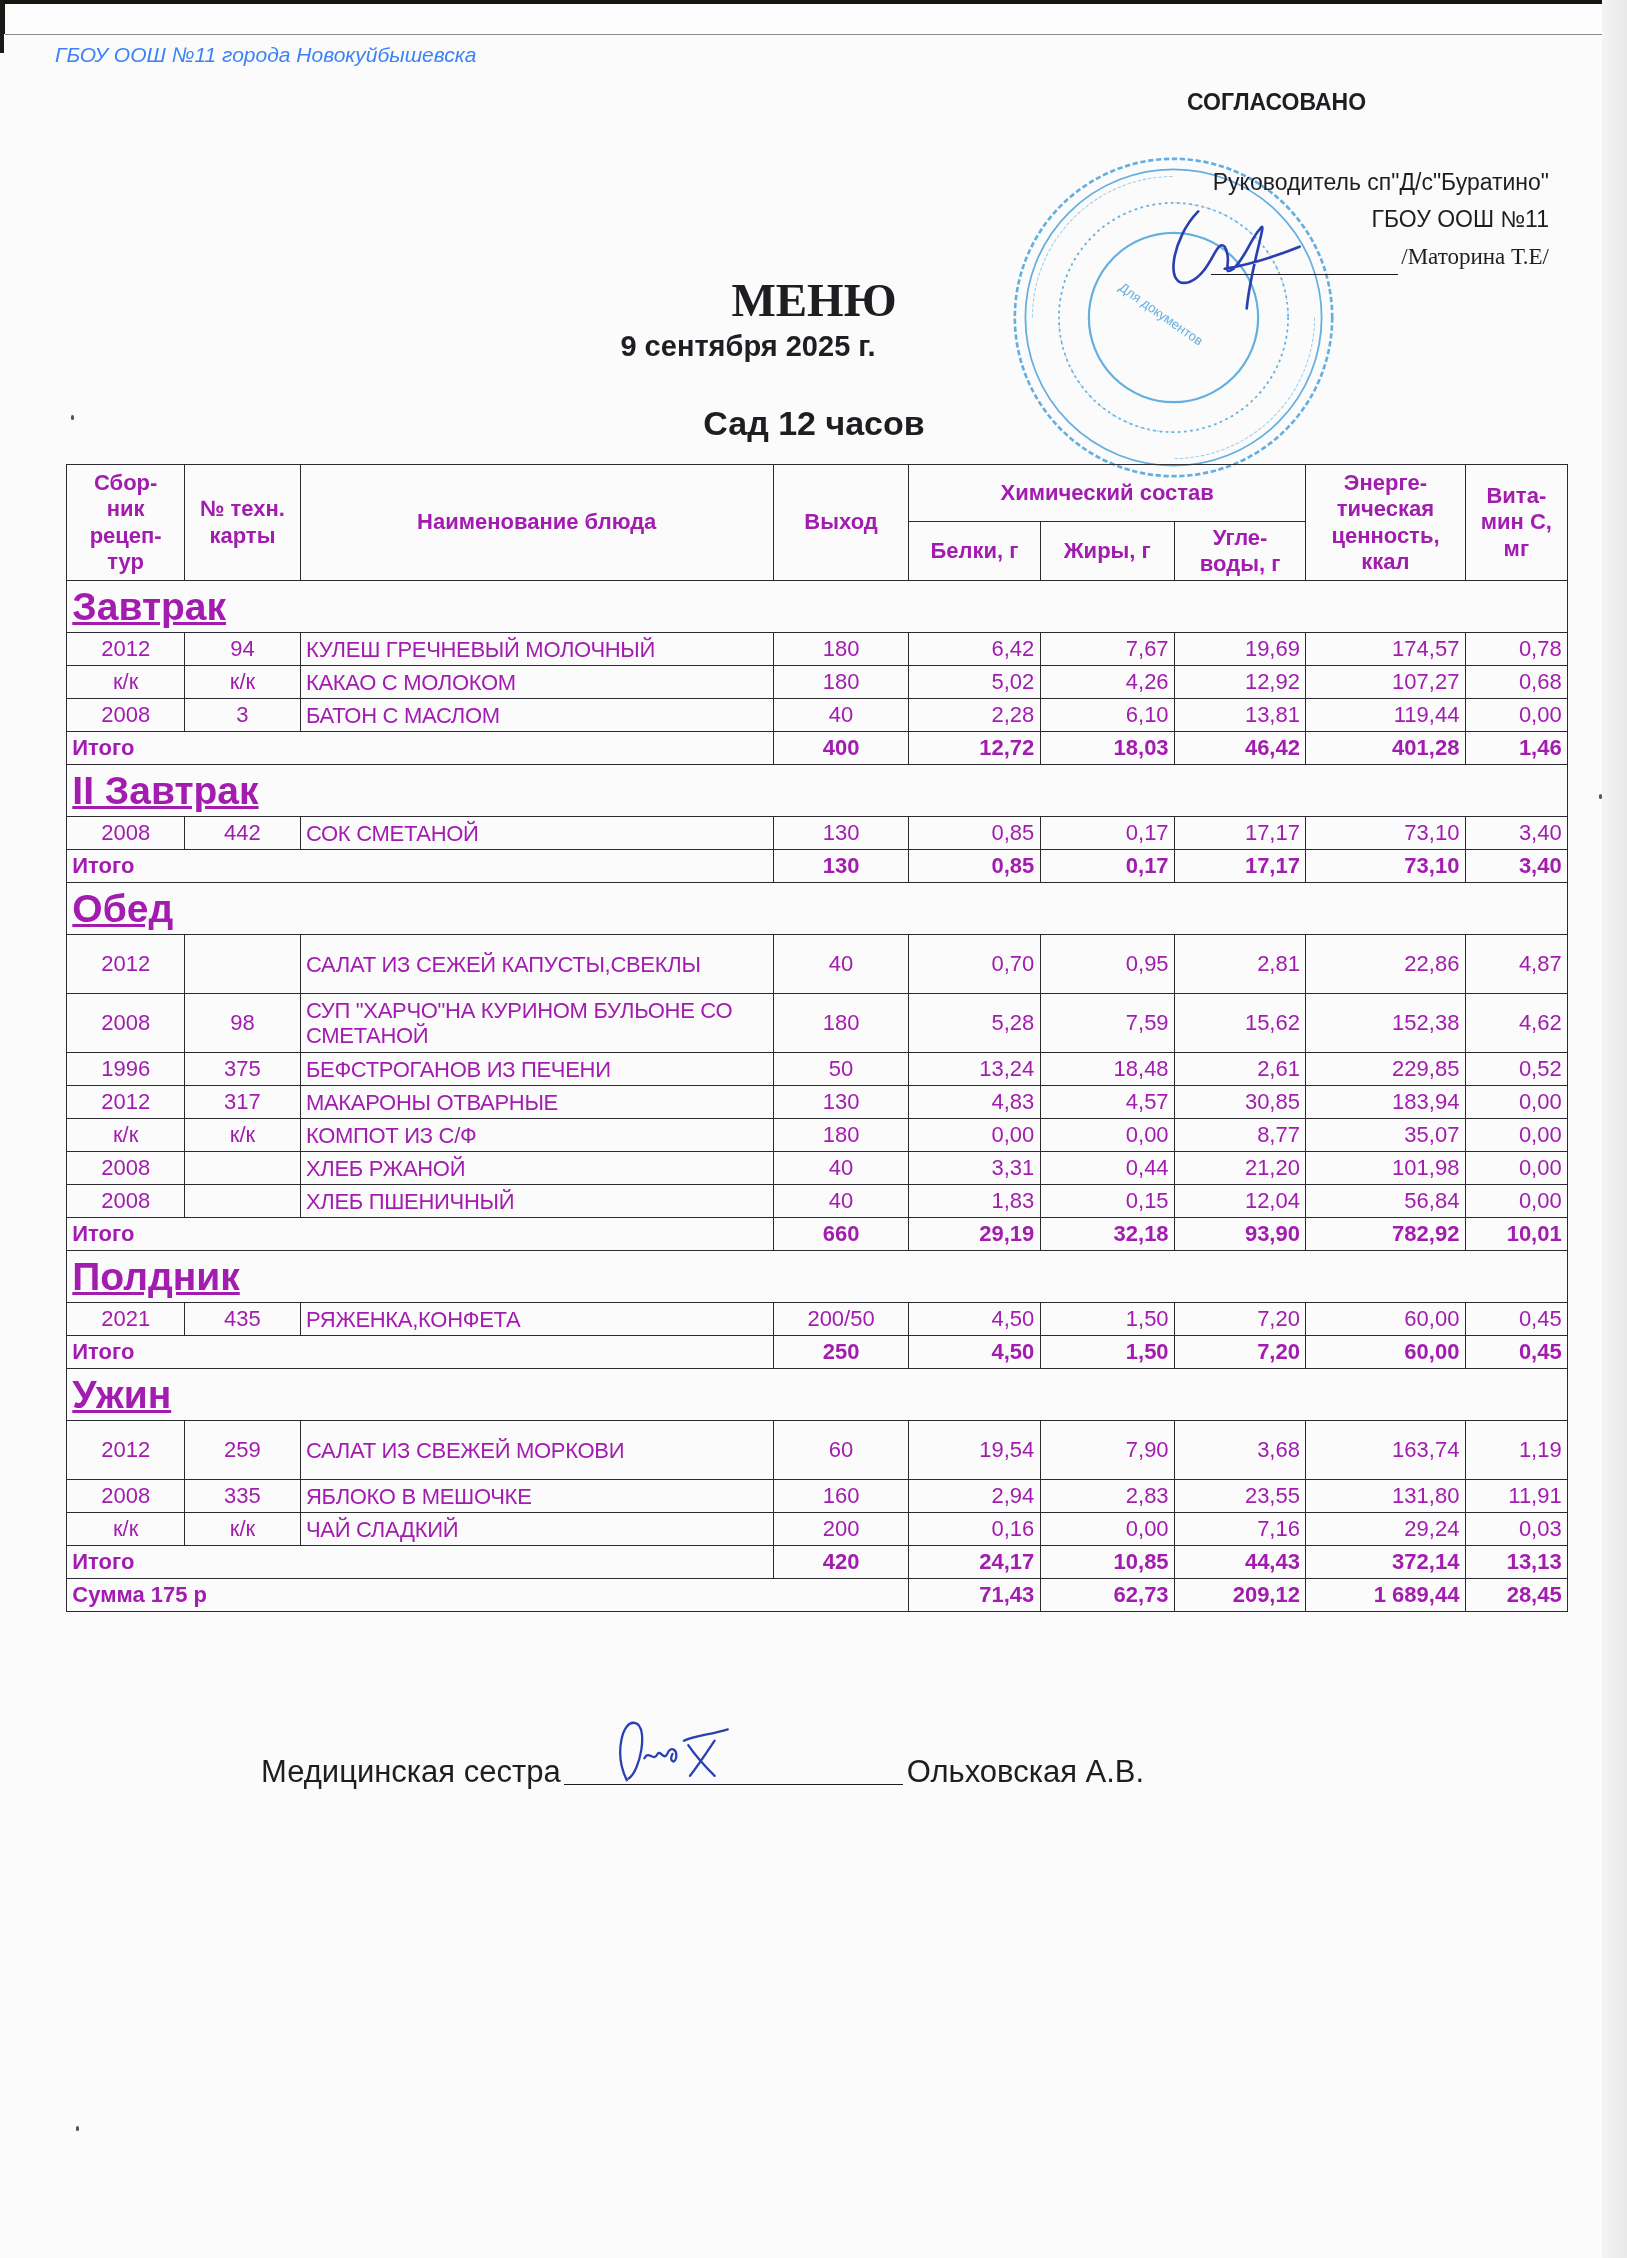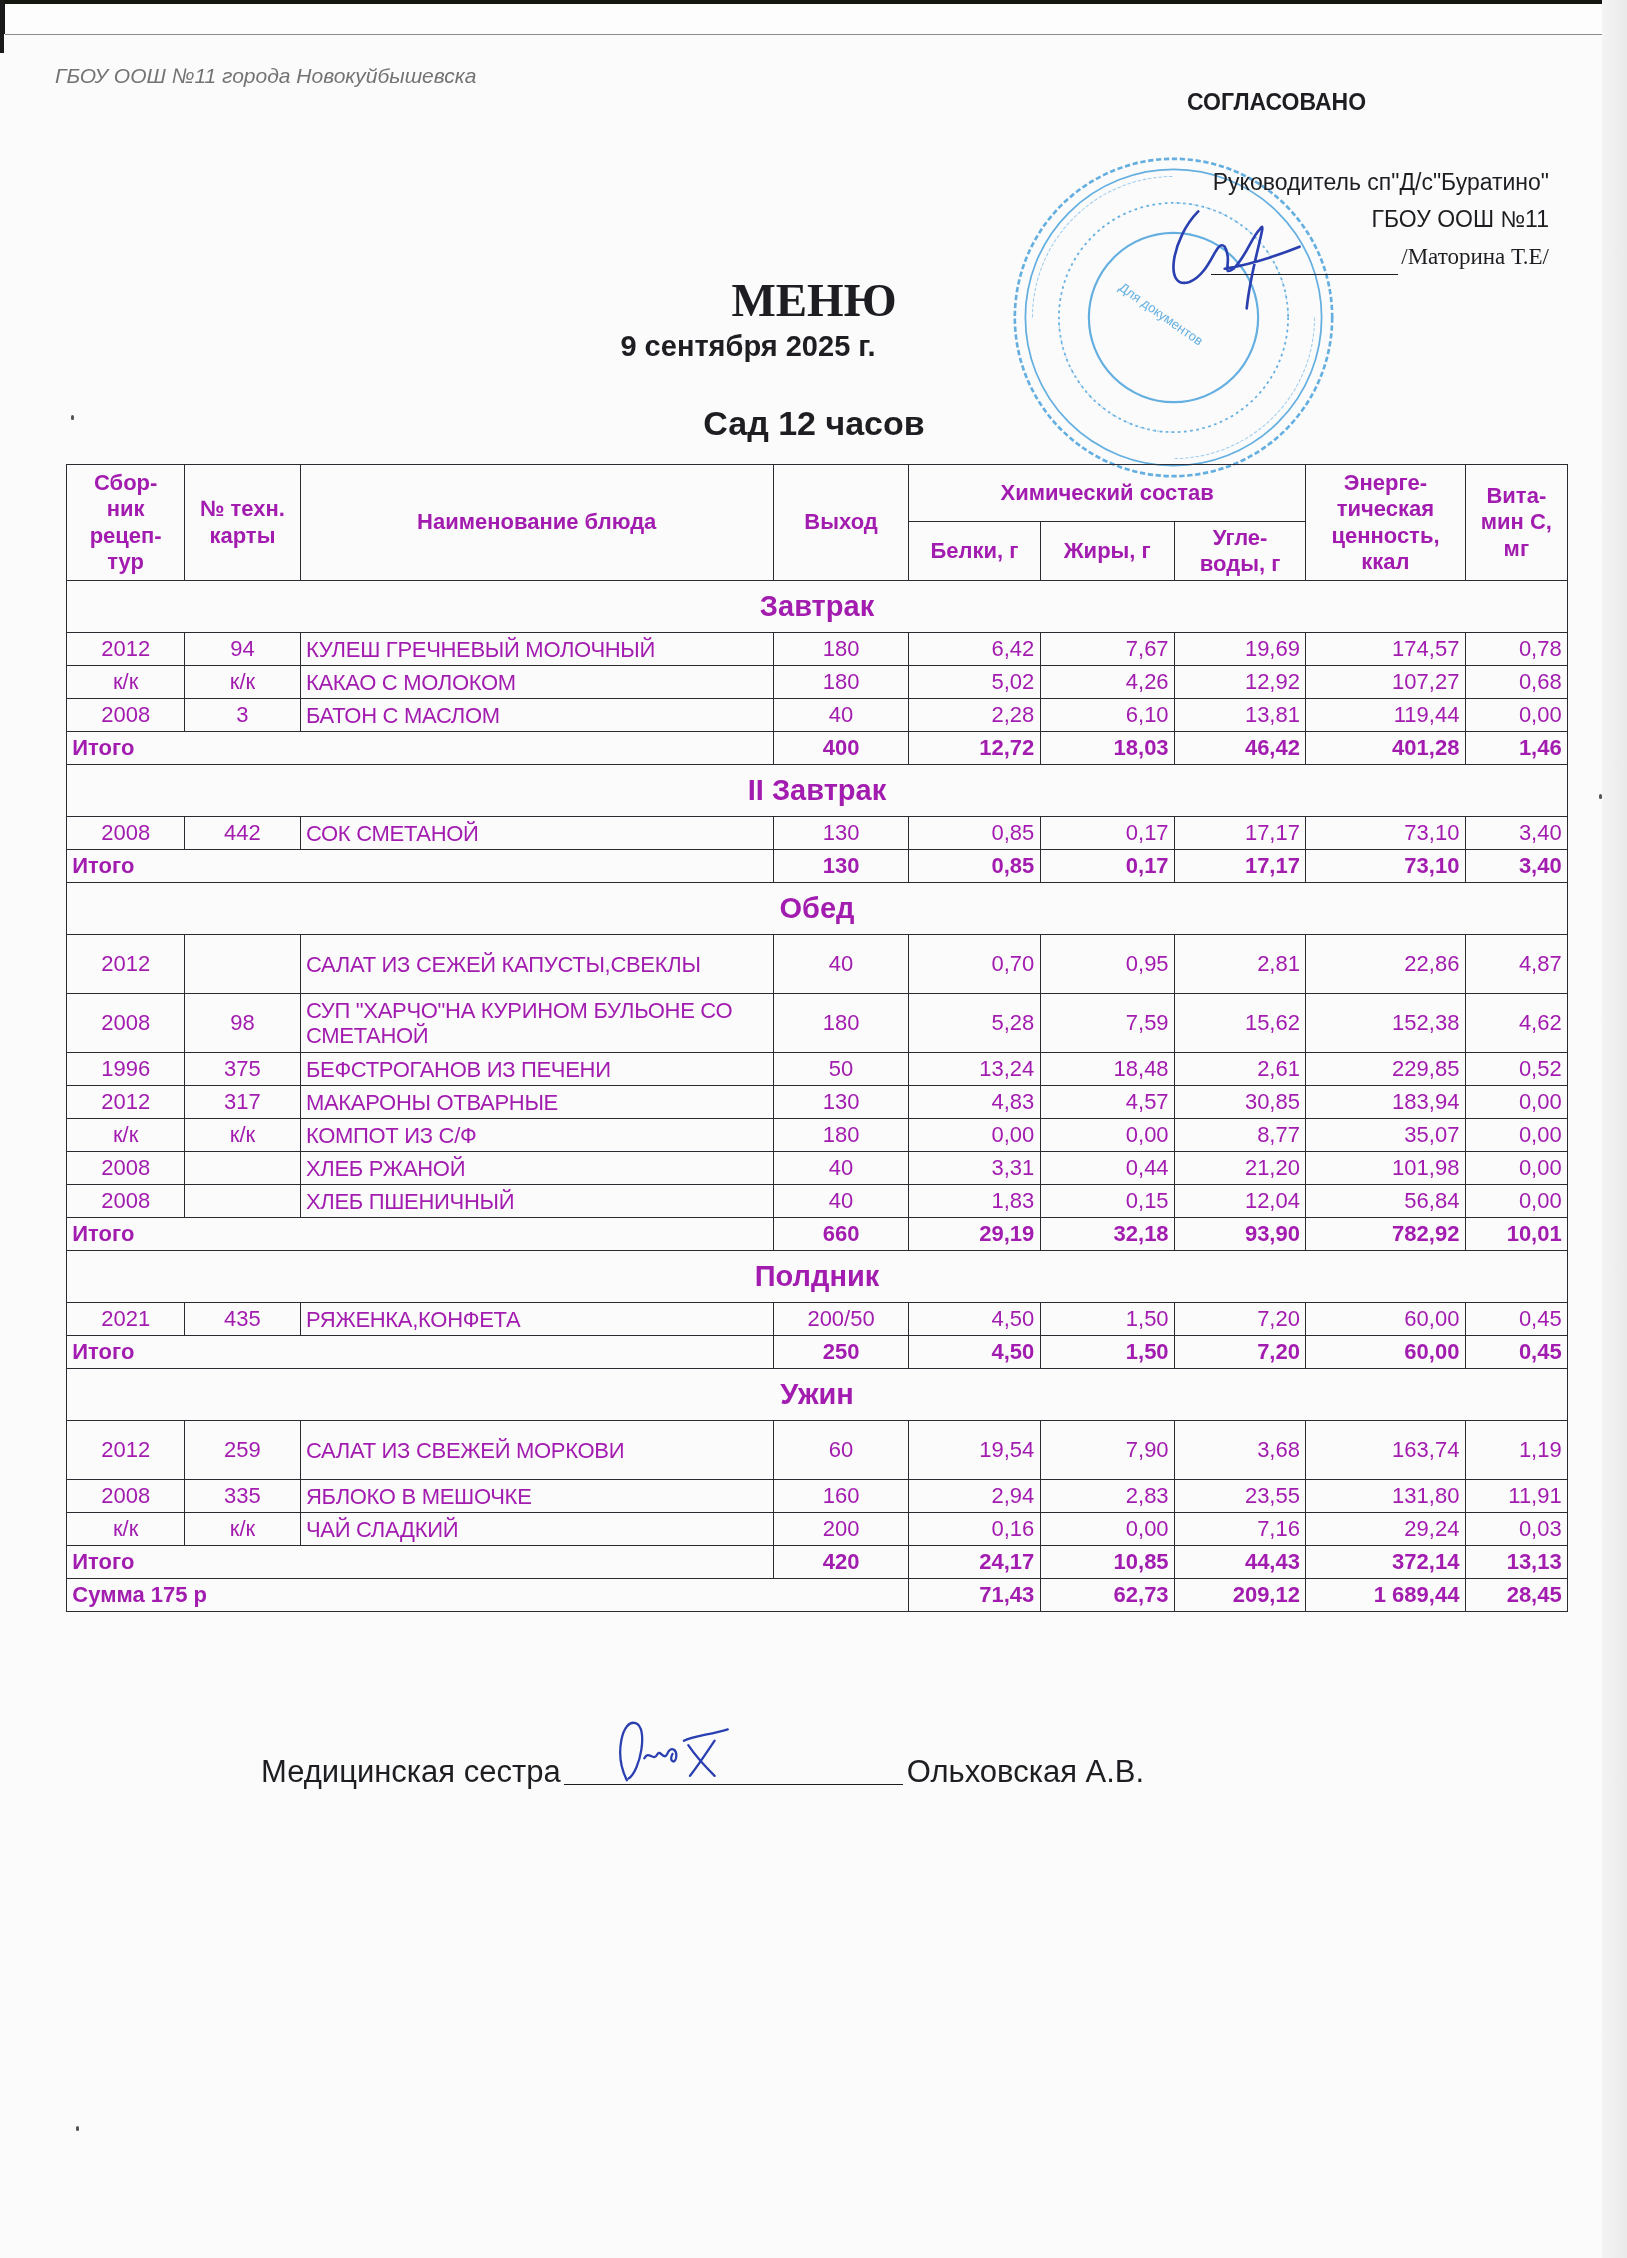--- a/index.html
+++ b/index.html
@@ -5,42 +5,42 @@
   html, body { margin: 0; padding: 0; }
   body {
     width: 1628px; height: 2258px; position: relative; overflow: hidden;
     background: #fbfbfb; font-family: "Liberation Sans", sans-serif; color: #1e1e22;
   }
   .scan-top { position: absolute; left: 0; top: 0; width: 1628px; height: 34px; background: #14170f; }
   .scan-top-sheet { position: absolute; left: 5.3px; top: 3.5px; width: 1622px; height: 30px; background: #fdfdfd; border-bottom: 1.8px solid #8b8b8b; }
   .scan-left { position: absolute; left: 0; top: 0; width: 4.4px; height: 53px; background: #1a1a1a; }
   .scan-right { position: absolute; right: 0; top: 0; width: 26.5px; height: 2258px; background: linear-gradient(90deg, #f4f4f4, #e9e9e9); }
 
-  .org { position: absolute; left: 55px; top: 64px; font-size: 21px; font-style: italic; color: #737373; }
+  .org { position: absolute; left: 55px; top: 43px; font-size: 21px; font-style: italic; color: #3b82f6; }
   .approved { position: absolute; left: 1187px; top: 89px; font-size: 23px; font-weight: bold; }
   .appr-lines { position: absolute; right: 79px; top: 164px; text-align: right; font-size: 23px; line-height: 37px; }
   .appr-line3 { display: flex; justify-content: flex-end; align-items: flex-end; font-family: Liberation Serif, serif; }
   .sign-blank { display: inline-block; width: 187px; border-bottom: 1.8px solid #1e1e22; margin-right: 3.5px; height: 26.5px; }
 
   .stamp { position: absolute; left: 1006px; top: 150px; width: 335px; height: 335px; opacity: .78; }
   .sig1 { position: absolute; left: 1163px; top: 185px; width: 141px; height: 141px; }
 
   .title { position: absolute; left: 0; width: 1628px; text-align: center; font-family: "Liberation Serif", serif; font-weight: bold; font-size: 47px; top: 273px; }
   .date { position: absolute; left: 0; width: 1496px; text-align: center; font-weight: bold; font-size: 29px; top: 330px; }
   .group { position: absolute; left: 0; width: 1628px; text-align: center; font-weight: bold; font-size: 34px; top: 404px; }
 
   table.menu {
     position: absolute; left: 66px; top: 464px; width: 1502px;
     border-collapse: collapse; font-size: 22px; color: #a21caf;
   }
   table.menu td, table.menu th { border: 1.8px solid #2a2a30; padding: 0 5.3px; }
   table.menu th { font-weight: bold; font-size: 22px; line-height: 26.5px; text-align: center; }
   .h1 th { height: 56px; }
   .h2 th { height: 58px; }
-  .sec td { height: 51px; font-weight: bold; font-size: 29px; text-align: center; }
+  .sec td { height: 51px; font-weight: bold; font-size: 39px; text-align: left; text-decoration: underline; }
   .row td { height: 32px; }
   .row.tall td { height: 58px; }
   .c { text-align: center; }
   .r { text-align: right; }
   .l { text-align: left; }
   .bold td { font-weight: bold; }
   .nm { letter-spacing: -0.3px; line-height: 25px; }
 
   .nurse { position: absolute; left: 261px; top: 1754px; font-size: 31px; display: flex; align-items: flex-start; }
   .nurse-line { display: inline-block; width: 339px; border-bottom: 1.8px solid #1e1e22; margin: 0 3.5px; height: 30px; }

